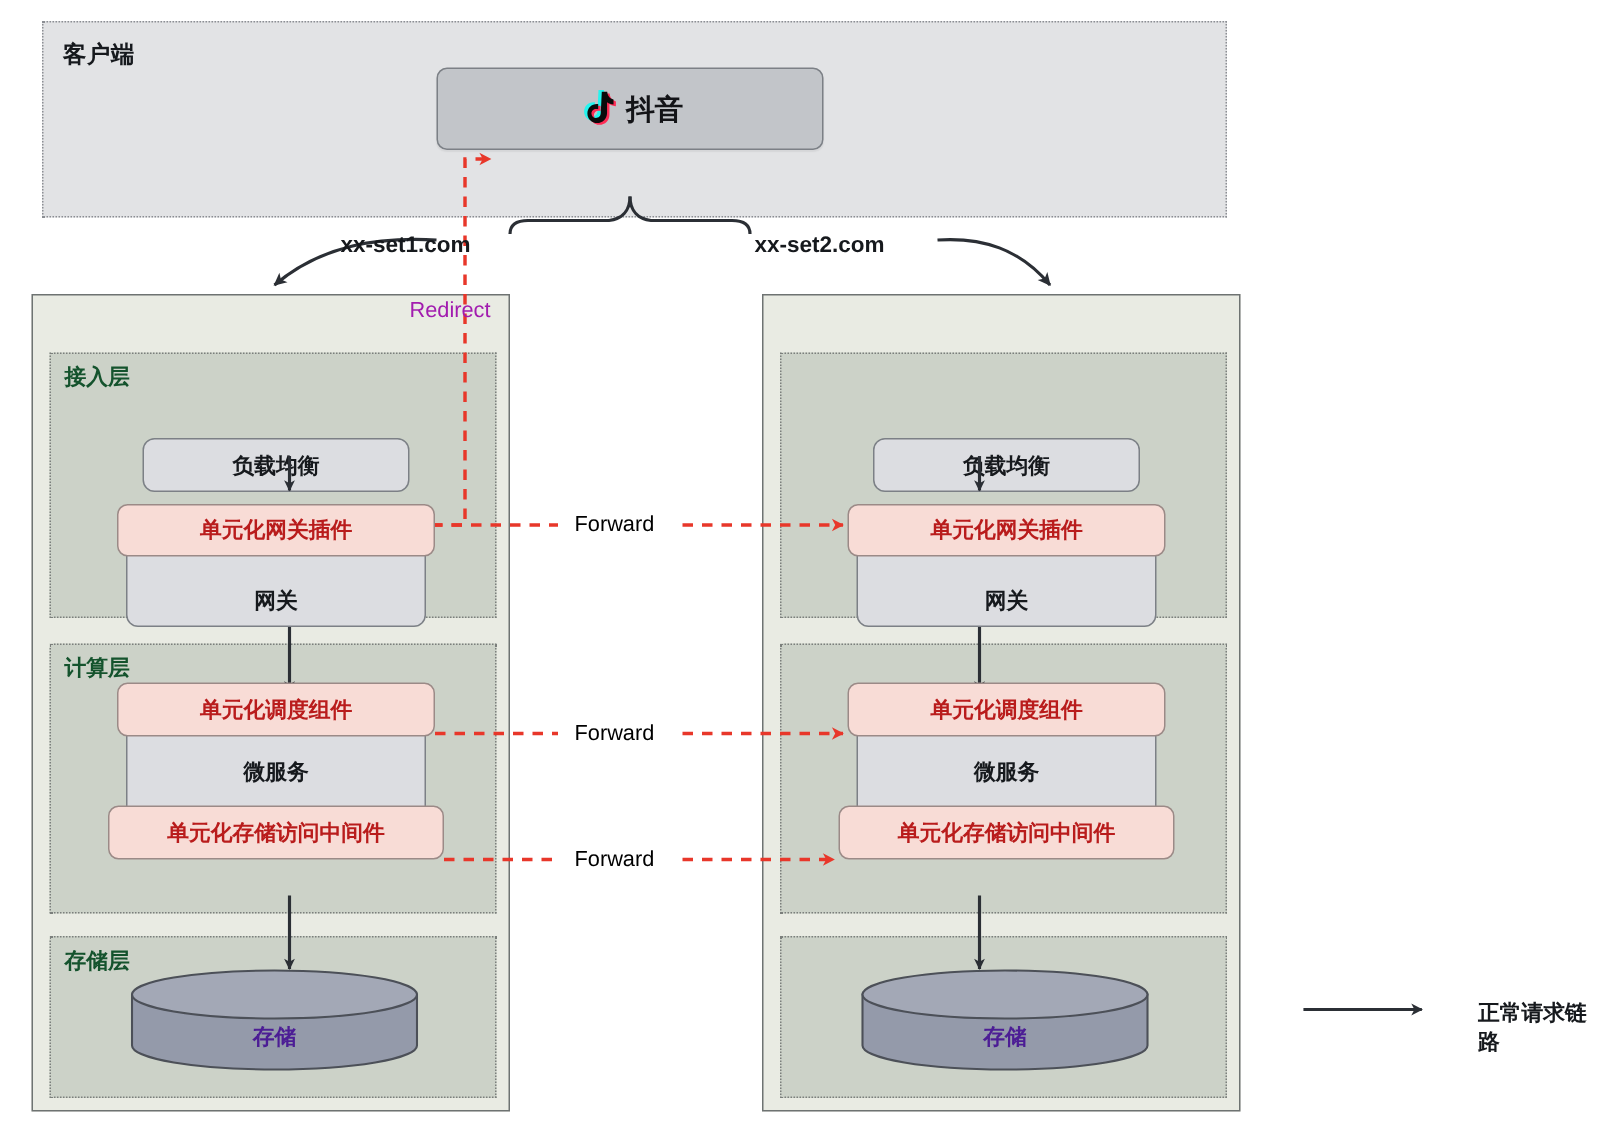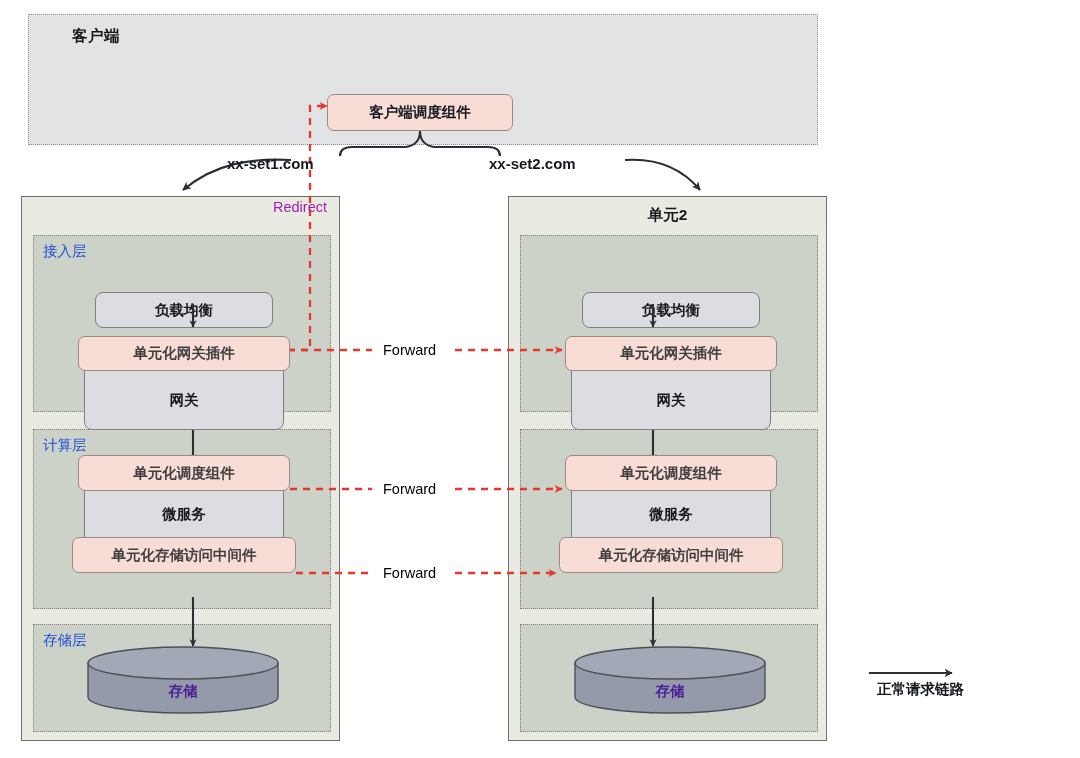--- a/index.html
+++ b/index.html
@@ -23,21 +23,20 @@
   
   #client-region {
     left: 28px; top: 14px; width: 790px; height: 131px;
     background: #e2e3e5;
     border: 1.5px dotted #8b8e93;
   }
   #client-region-label {
     left: 42px; top: 26px;
     font-size: 15.5px; font-weight: bold; color: #16191d;
     letter-spacing: .5px;
-    margin-left: 30px;
   }
 
   
   #douyin-box {
     left: 291px; top: 45px; width: 258px; height: 55px;
     background: #c2c5c9;
     border: 1.3px solid #7c8086;
     border-radius: 7px;
     display: flex; align-items: center; justify-content: center;
     box-shadow: 0 1px 1px rgba(0,0,0,.06);
@@ -78,49 +77,49 @@
   }
 
   
   .layer {
     background: #ccd2c8;
     border: 1.6px dotted #7b7f7c;
     position: absolute;
   }
   .layer-label {
     position: absolute; left: 9px; top: 6px;
-    font-size: 14.5px; font-weight: normal; color: #1d4ed8; text-align: center;
+    font-size: 14.5px; font-weight: bold; color: #14532d; text-align: center;
   }
   .layer-access  { left: 11px; top: 38px;  width: 296px; height: 175px; }
   .layer-compute { left: 11px; top: 232px; width: 296px; height: 178px; }
   .layer-storage { left: 11px; top: 427px; width: 296px; height: 106px; }
 
   
   .box-gray {
     background: #dcdde1;
     border: 1.3px solid #7c8086;
     border-radius: 8px;
     display: flex; align-items: center; justify-content: center;
     font-size: 14.5px; font-weight: bold; color: #16191d;
     position: absolute;
   }
   
   .box-pink {
     background: #f8dcd6;
     border: 1.3px solid #9b8a87;
     border-radius: 7px;
     display: flex; align-items: center; justify-content: center;
-    font-size: 14.5px; font-weight: bold; color: #404040;
+    font-size: 14.5px; font-weight: bold; color: #b91c1c;
     position: absolute;
     z-index: 4;
   }
 
   .lb      { left: 61px;  top: 32px;  width: 176px; height: 34px; margin-top: 24px; }
   .gateway { left: 50px;  top: 115px; width: 198px; height: 58px; z-index: 2;
-             align-items: flex-end; padding-bottom: 19px; }
+             align-items: flex-end; padding-bottom: 7px; }
   .gw-plugin { left: 44px; top: 100px; width: 210px; height: 33px; }
 
   .micro   { left: 50px;  top: 38px;  width: 198px; height: 90px; z-index: 2; }
   .sched   { left: 44px;  top: 25px;  width: 210px; height: 34px; }
   .store-mw{ left: 38px;  top: 107px; width: 222px; height: 34px; }
 
   
   .cyl { position: absolute; left: 53px; top: 21px; width: 192px; height: 68px; }
   .cyl svg { display: block; }
   .cyl-label {
@@ -129,51 +128,68 @@
   }
 
   
   #overlay { left: 0; top: 0; width: 1080px; height: 758px; pointer-events: none; }
 
   
   .lbl {
     position: absolute; font-weight: bold; color: #16191d; white-space: nowrap;
   }
   #lbl-set1 { left: 227px; top: 155px; font-size: 15px; text-align: right; }
-  #lbl-set2 { left: 489px; top: 155px; font-size: 15px; }
+  #lbl-set2 { left: 503px; top: 155px; font-size: 15px; }
   #lbl-redirect {
     left: 273px; top: 199px; font-size: 14.5px; font-weight: normal; color: #a21caf;
   }
   .lbl-forward {
     font-size: 14.5px; font-weight: normal; color: #000000;
   }
   #fwd1 { left: 383px; top: 342px; }
   #fwd2 { left: 383px; top: 481px; }
   #fwd3 { left: 383px; top: 565px; }
 
   
   #legend { left: 868px; top: 662px; width: 200px; height: 80px; }
   .legend-row {
-    position: absolute; display: flex; align-items: flex-end; gap: 0; flex-direction: column;
+    position: absolute; display: flex; align-items: flex-start; gap: 26px;
   }
   #legend-row-normal { left: 0; top: 4px; }
   #legend-row-correct { left: 0; top: 48px; }
   .legend-text { font-size: 14.5px; font-weight: bold; color: #16191d; }
   .legend-line { width: 96px; height: 14px; }
 </style>
 </head>
 <body>
 
 <div id="canvas">
 
   <div class="abs" id="client-region"></div>
   <div class="abs" id="client-region-label">客户端</div>
 
-
-  <div class="abs" id="client-sched">客户端调度组件</div>
+  <div class="abs" id="douyin-box">
+    <div id="douyin-inner">
+      <span class="douyin-logo">
+        <svg width="26" height="28" viewBox="0 0 26 28">
+          <g class="c" transform="translate(-2.2,-1.2)">
+            <path fill="currentColor" d="M16.2 2.2h3.6c.25 2.6 1.7 4.6 4.2 5.2v3.3c-1.6-.05-3.1-.6-4.3-1.5v6.9c0 4.0-2.9 6.9-6.7 6.9-3.5 0-6.4-2.8-6.4-6.4 0-3.8 3.2-6.7 7.2-6.2v3.5c-.4-.12-.9-.2-1.4-.2-1.7 0-3.1 1.3-3.1 3 0 1.7 1.3 3 3 3 1.8 0 3.2-1.3 3.2-3.3z"></path>
+          </g>
+          <g class="m" transform="translate(1.6,1.2)">
+            <path fill="currentColor" d="M16.2 2.2h3.6c.25 2.6 1.7 4.6 4.2 5.2v3.3c-1.6-.05-3.1-.6-4.3-1.5v6.9c0 4.0-2.9 6.9-6.7 6.9-3.5 0-6.4-2.8-6.4-6.4 0-3.8 3.2-6.7 7.2-6.2v3.5c-.4-.12-.9-.2-1.4-.2-1.7 0-3.1 1.3-3.1 3 0 1.7 1.3 3 3 3 1.8 0 3.2-1.3 3.2-3.3z"></path>
+          </g>
+          <g class="k">
+            <path fill="currentColor" d="M16.2 2.2h3.6c.25 2.6 1.7 4.6 4.2 5.2v3.3c-1.6-.05-3.1-.6-4.3-1.5v6.9c0 4.0-2.9 6.9-6.7 6.9-3.5 0-6.4-2.8-6.4-6.4 0-3.8 3.2-6.7 7.2-6.2v3.5c-.4-.12-.9-.2-1.4-.2-1.7 0-3.1 1.3-3.1 3 0 1.7 1.3 3 3 3 1.8 0 3.2-1.3 3.2-3.3z"></path>
+          </g>
+        </svg>
+      </span>
+      <span id="douyin-label">抖音</span>
+    </div>
+  </div>
+
 
   <div class="abs unit" id="unit1">
 
     <div class="layer layer-access">
       <div class="layer-label">接入层</div>
       <div class="box-gray lb">负载均衡</div>
       <div class="box-gray gateway">网关</div>
       <div class="box-pink gw-plugin">单元化网关插件</div>
     </div>
 
@@ -190,21 +206,20 @@
         <svg width="192" height="68" viewBox="0 0 192 68">
           <path d="M1 17 L1 51 A95 16 0 0 0 191 51 L191 17 Z" fill="#949aaa" stroke="#4c5058" stroke-width="1.4"></path>
           <ellipse cx="96" cy="17" rx="95" ry="16" fill="#a3a8b6" stroke="#4c5058" stroke-width="1.4"></ellipse>
         </svg>
         <div class="cyl-label">存储</div>
       </div>
     </div>
   </div>
 
   <div class="abs unit" id="unit2">
-    <div class="unit-title">单元2</div>
 
     <div class="layer layer-access">
 
       <div class="box-gray lb">负载均衡</div>
       <div class="box-gray gateway">网关</div>
       <div class="box-pink gw-plugin">单元化网关插件</div>
     </div>
 
     <div class="layer layer-compute">
 

